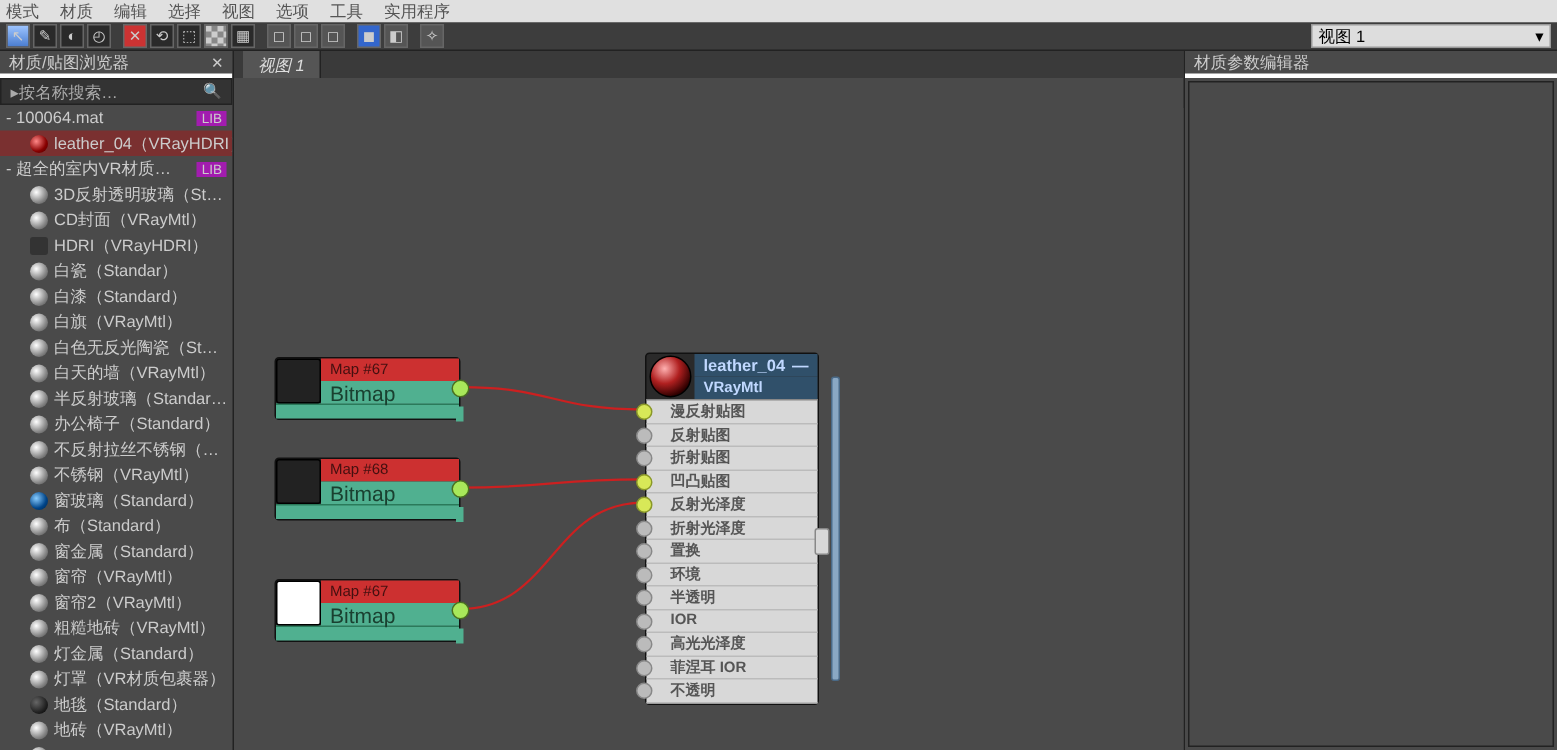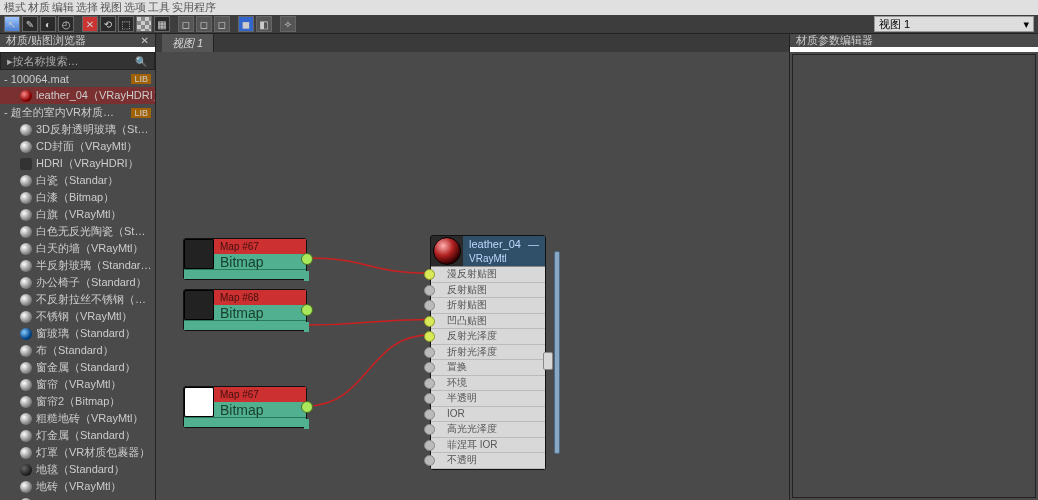--- a/index.html
+++ b/index.html
@@ -1,45 +1,45 @@
 <!DOCTYPE html>
 <html><head>
 <meta charset="utf-8">
 <style>
 * { margin:0; padding:0; box-sizing:border-box; font-family:"Microsoft YaHei","SimSun",sans-serif; font-size:11px; user-select:none; }
 body { background:#4a4a4a; width:1038px; height:500px; overflow:hidden; color:#ccc; position:relative; }
 
 
-.menubar { height:15px; background:#e0e0e0; display:flex; align-items:center; padding:0 4px; gap:2px; color:#555; }
+.menubar { height:15px; background:#e0e0e0; display:flex; align-items:center; padding:0 4px; gap:14px; color:#555; }
 .menubar span { cursor:default; }
 
 
 .toolbar { height:19px; background:#3d3d3d; display:flex; align-items:center; padding:0 4px; gap:2px; border-bottom:1px solid #222; }
 .tbtn { width:16px; height:16px; background:#555; border:1px solid #666; display:flex; align-items:center; justify-content:center; font-size:10px; color:#ccc; }
 .tbtn.arrow { background:linear-gradient(#9ec5ff,#4a7dd0); }
 .tbtn.red { background:#cc3333; }
 .tbtn.chk { background:repeating-conic-gradient(#888 0 25%, #ccc 0 50%) 0 0/8px 8px; }
 .tbtn.blue { background:#3366cc; }
 .tbtn.dark { background:#2a2a2a; }
 .tsep { width:4px; }
 .view-dd { margin-left:auto; width:160px; height:16px; background:#ddd; color:#000; display:flex; align-items:center; padding:0 4px; border:1px solid #999; }
 .view-dd::after { content:"▾"; margin-left:auto; }
 
 
 .row { display:flex; height:466px; }
 
 
 .leftcol { width:155px; display:flex; flex-direction:column; }
-.panel-title { background:#4a4a4a; color:#ccc; height:18px; display:flex; align-items:center; padding:0 6px; border-bottom:5px solid #ffffff; }
+.panel-title { background:#4a4a4a; color:#ccc; height:18px; display:flex; align-items:center; padding:0 6px; border-bottom:3px solid #ffffff; }
 .panel-title .x { margin-left:auto; font-size:10px; }
 .search { height:18px; background:#333; border:1px solid #222; margin:0; display:flex; align-items:center; padding:0 6px; color:#aaa; }
 .search .s { margin-left:auto; font-size:10px; }
 .tree { flex:1; overflow:hidden; background:#4a4a4a; }
 .grp { height:17px; display:flex; align-items:center; padding:0 4px; color:#ccc; background:#4a4a4a; }
-.grp .lib { margin-left:auto; background:#a16207; font-size:9px; padding:0 3px; }
+.grp .lib { margin-left:auto; background:#a21caf; font-size:9px; padding:0 3px; }
 .item { height:17px; display:flex; align-items:center; padding:0 4px 0 20px; color:#ccc; gap:4px; white-space:nowrap; overflow:hidden; }
 .item.sel { background:#7a3030; }
 .sw { width:12px; height:12px; border-radius:50%; background:radial-gradient(circle at 35% 35%, #fff, #888 60%, #444); flex-shrink:0; }
 .sw.dk { background:radial-gradient(circle at 35% 35%, #666, #222 60%, #000); }
 .sw.bl { background:radial-gradient(circle at 35% 35%, #8cf, #048 60%, #024); }
 .sw.sq { border-radius:2px; background:#333; width:12px; height:12px; }
 .sw.red { background:radial-gradient(circle at 35% 35%, #f88, #800 60%, #400); }
 
 
 .center { flex:1; display:flex; flex-direction:column; border-left:1px solid #222; border-right:1px solid #222; background:#4a4a4a; }
@@ -53,21 +53,21 @@
 .node-prev { width:30px; height:30px; background:#222; border:1px solid #000; border-radius:2px; }
 .node-prev.white { background:#fff; }
 .node-titles { flex:1; display:flex; flex-direction:column; }
 .node-t1 { height:15px; background:#cc3030; color:#441010; padding:0 6px; display:flex; align-items:center; font-size:10px; }
 .node-t2 { height:15px; background:#50b090; color:#1a4030; padding:0 6px; display:flex; align-items:center; font-size:14px; }
 .map-node { width:124px; }
 .map-node .flap { height:10px; background:#50b090; border-top:1px solid #2a7a5a; }
 .map-node .out { position:absolute; right:-7px; top:50%; width:12px; height:12px; border-radius:50%; background:#a8e85a; border:1px solid #4a7020; transform:translateY(-50%); }
 .map-node .side { position:absolute; right:-3px; bottom:-2px; width:5px; height:10px; background:#50b090; }
 
-.mat-node { width:116px; }
+.mat-node { width:116px;font-weight:bold; }
 .mat-head { display:flex; height:30px; }
 .mat-prev { width:28px; height:28px; border-radius:50%; margin:1px 2px; background:radial-gradient(circle at 35% 30%, #ffb0b0 0%, #b02020 40%, #300000 75%, #000 100%); border:1px solid #000; }
 .mat-titles { flex:1; display:flex; flex-direction:column; }
 .mat-t1 { height:15px; background:#30506a; color:#c0d8ff; padding:0 6px; display:flex; align-items:center; font-size:10px; justify-content:space-between; }
 .mat-t2 { height:15px; background:#30506a; color:#c0d8ff; padding:0 6px; display:flex; align-items:center; font-size:10px; }
 .mat-body { background:#d8d8d8; border-top:1px solid #888; }
 .slot { height:15.5px; display:flex; align-items:center; padding:0 18px 0 16px; color:#555; font-size:10px; border-bottom:1px solid #bbb; position:relative; }
 .slot .pin { position:absolute; left:-7px; top:2px; width:11px; height:11px; border-radius:50%; background:#bbb; border:1px solid #888; }
 .slot .pin.on { background:#d8e858; border-color:#8a9828; }
 .mat-side { position:absolute; right:-8px; top:50%; width:10px; height:18px; background:#d8d8d8; border:1px solid #888; border-radius:2px; }
@@ -148,21 +148,21 @@
         <div class="item">
           <span class="sw sq"></span>
           <span>HDRI（VRayHDRI）</span>
         </div>
         <div class="item">
           <span class="sw "></span>
           <span>白瓷（Standar）</span>
         </div>
         <div class="item">
           <span class="sw "></span>
-          <span>白漆（Bitmap）</span>
+          <span>白漆（Standard）</span>
         </div>
         <div class="item">
           <span class="sw "></span>
           <span>白旗（VRayMtl）</span>
         </div>
         <div class="item">
           <span class="sw "></span>
           <span>白色无反光陶瓷（St…</span>
         </div>
         <div class="item">
@@ -196,21 +196,21 @@
         <div class="item">
           <span class="sw "></span>
           <span>窗金属（Standard）</span>
         </div>
         <div class="item">
           <span class="sw "></span>
           <span>窗帘（VRayMtl）</span>
         </div>
         <div class="item">
           <span class="sw "></span>
-          <span>窗帘2（Bitmap）</span>
+          <span>窗帘2（VRayMtl）</span>
         </div>
         <div class="item">
           <span class="sw "></span>
           <span>粗糙地砖（VRayMtl）</span>
         </div>
         <div class="item">
           <span class="sw "></span>
           <span>灯金属（Standard）</span>
         </div>
         <div class="item">
@@ -247,21 +247,21 @@
             <div class="node-prev "></div>
             <div class="node-titles">
               <div class="node-t1">Map #67</div>
               <div class="node-t2">Bitmap</div>
             </div>
           </div>
           <div class="flap"></div>
           <div class="out"></div>
           <div class="side"></div>
         </div>
-        <div class="node map-node" style="left: 27px; top: 217px;">
+        <div class="node map-node" style="left: 27px; top: 233px;">
           <div class="node-head">
             <div class="node-prev "></div>
             <div class="node-titles">
               <div class="node-t1">Map #68</div>
               <div class="node-t2">Bitmap</div>
             </div>
           </div>
           <div class="flap"></div>
           <div class="out"></div>
           <div class="side"></div>

